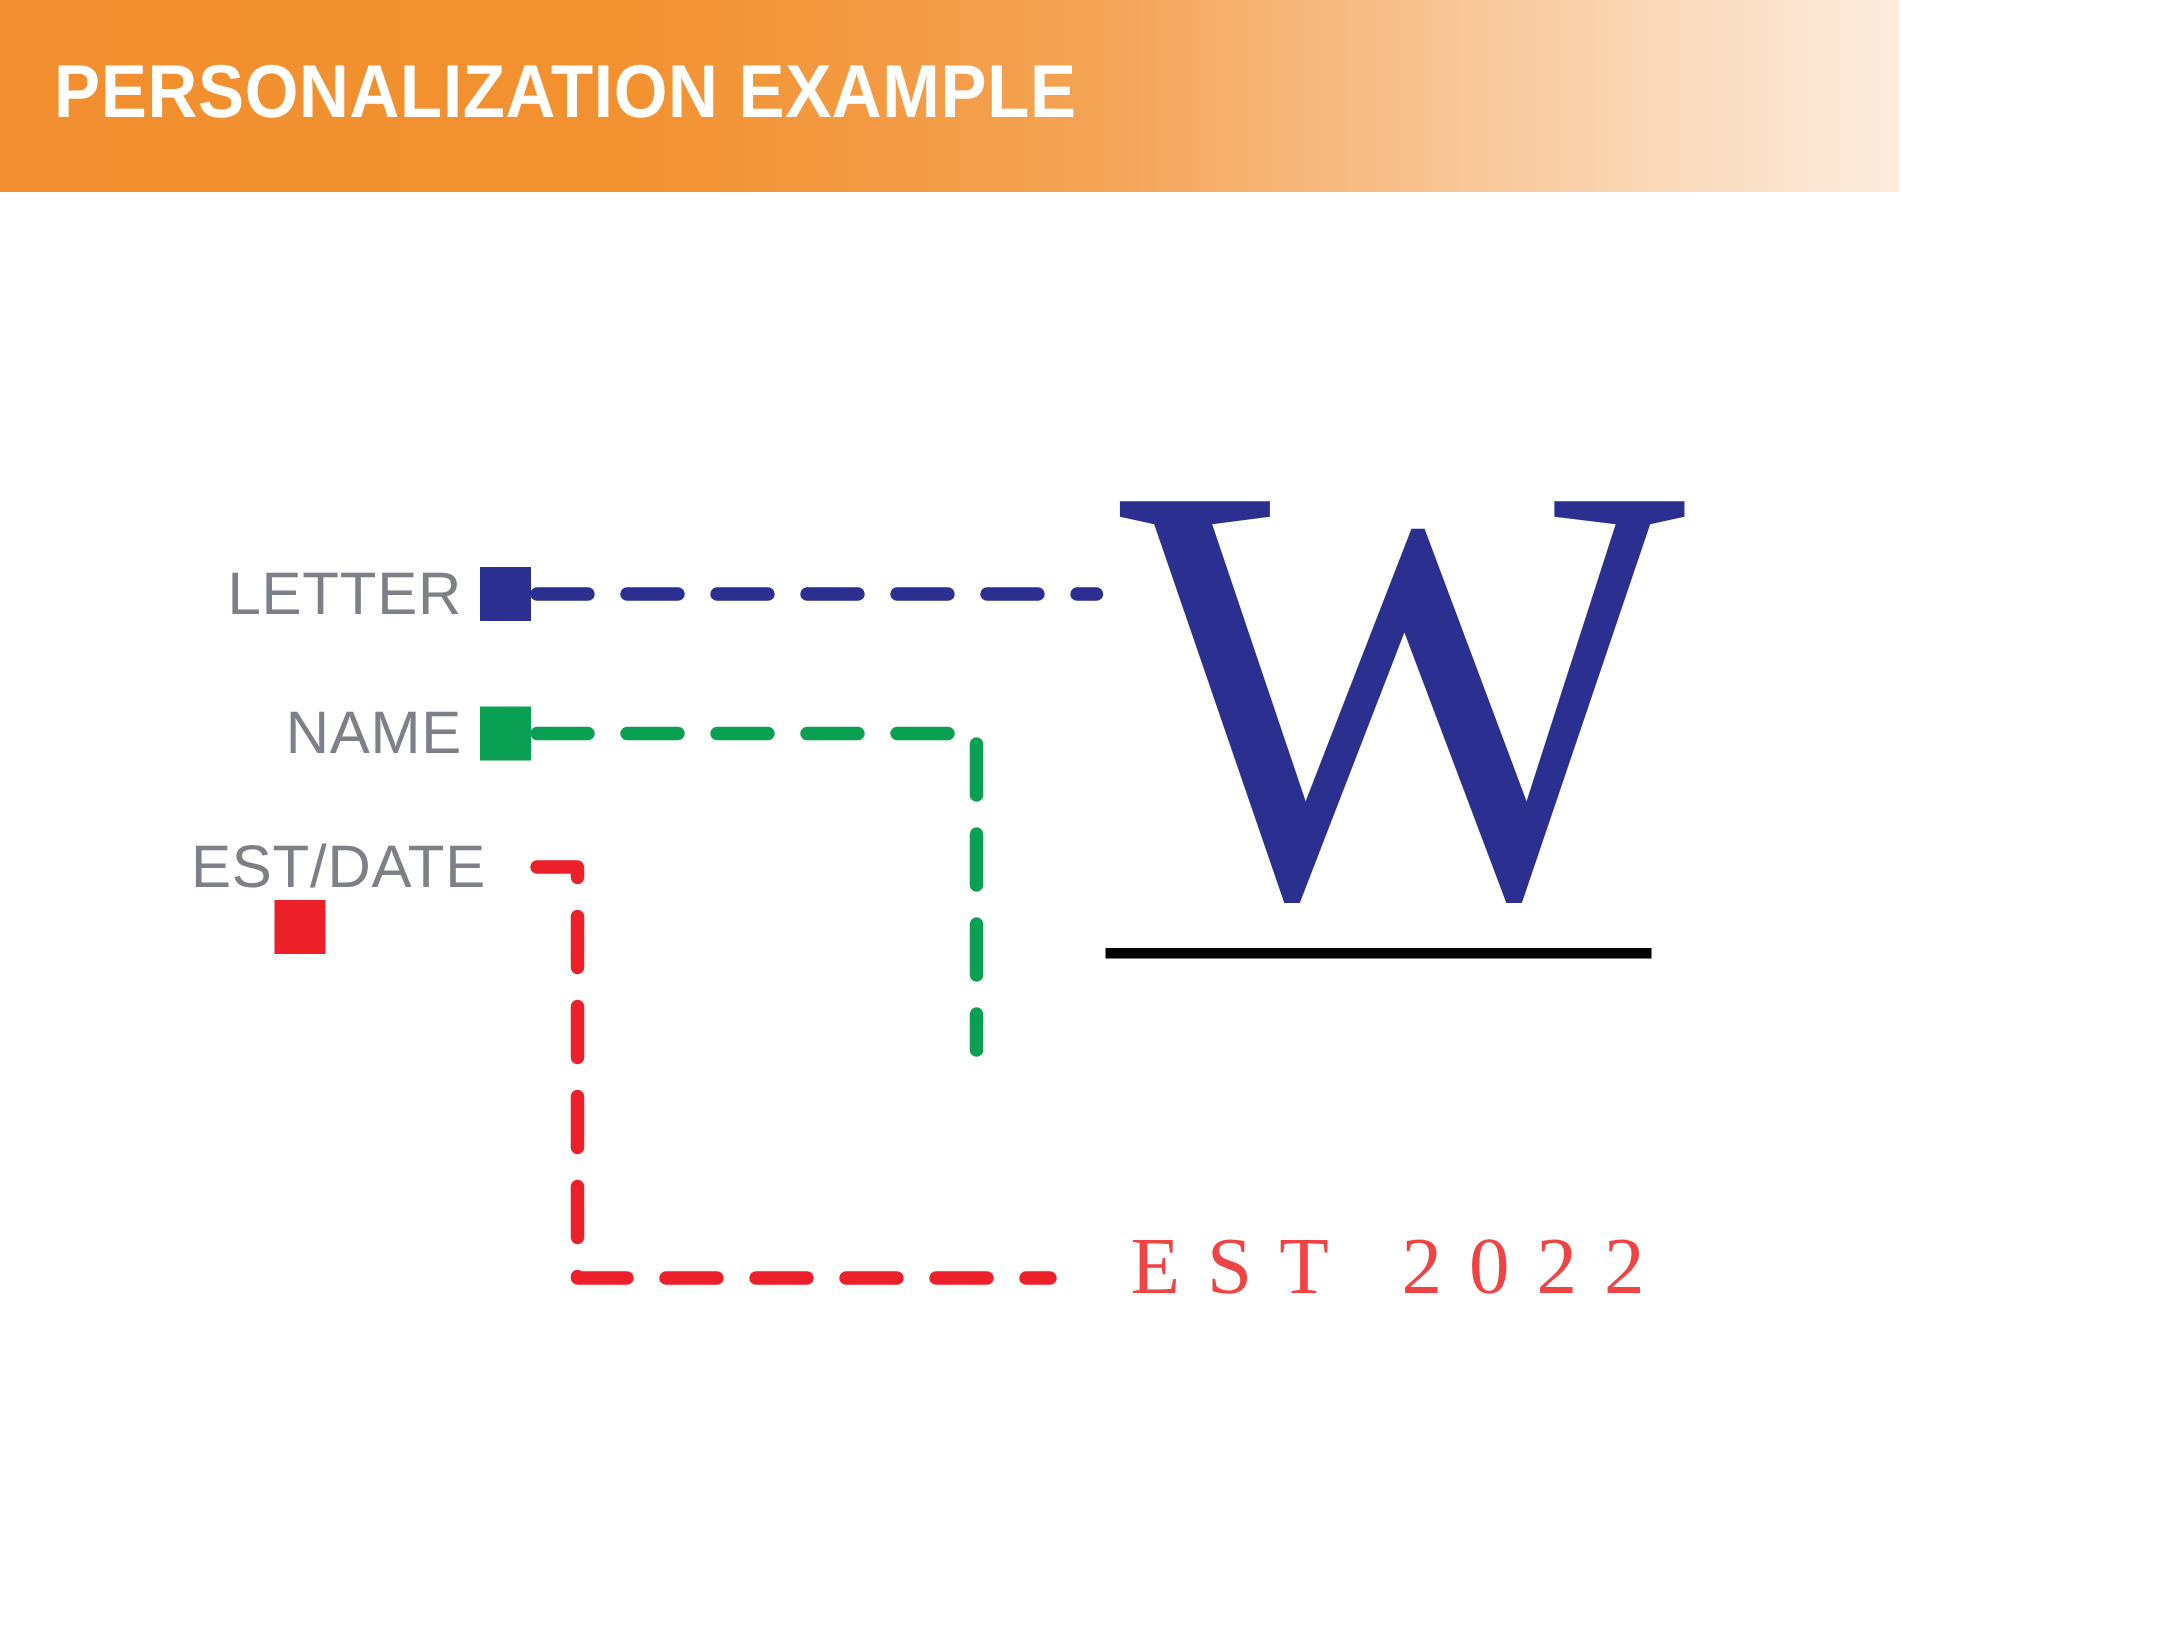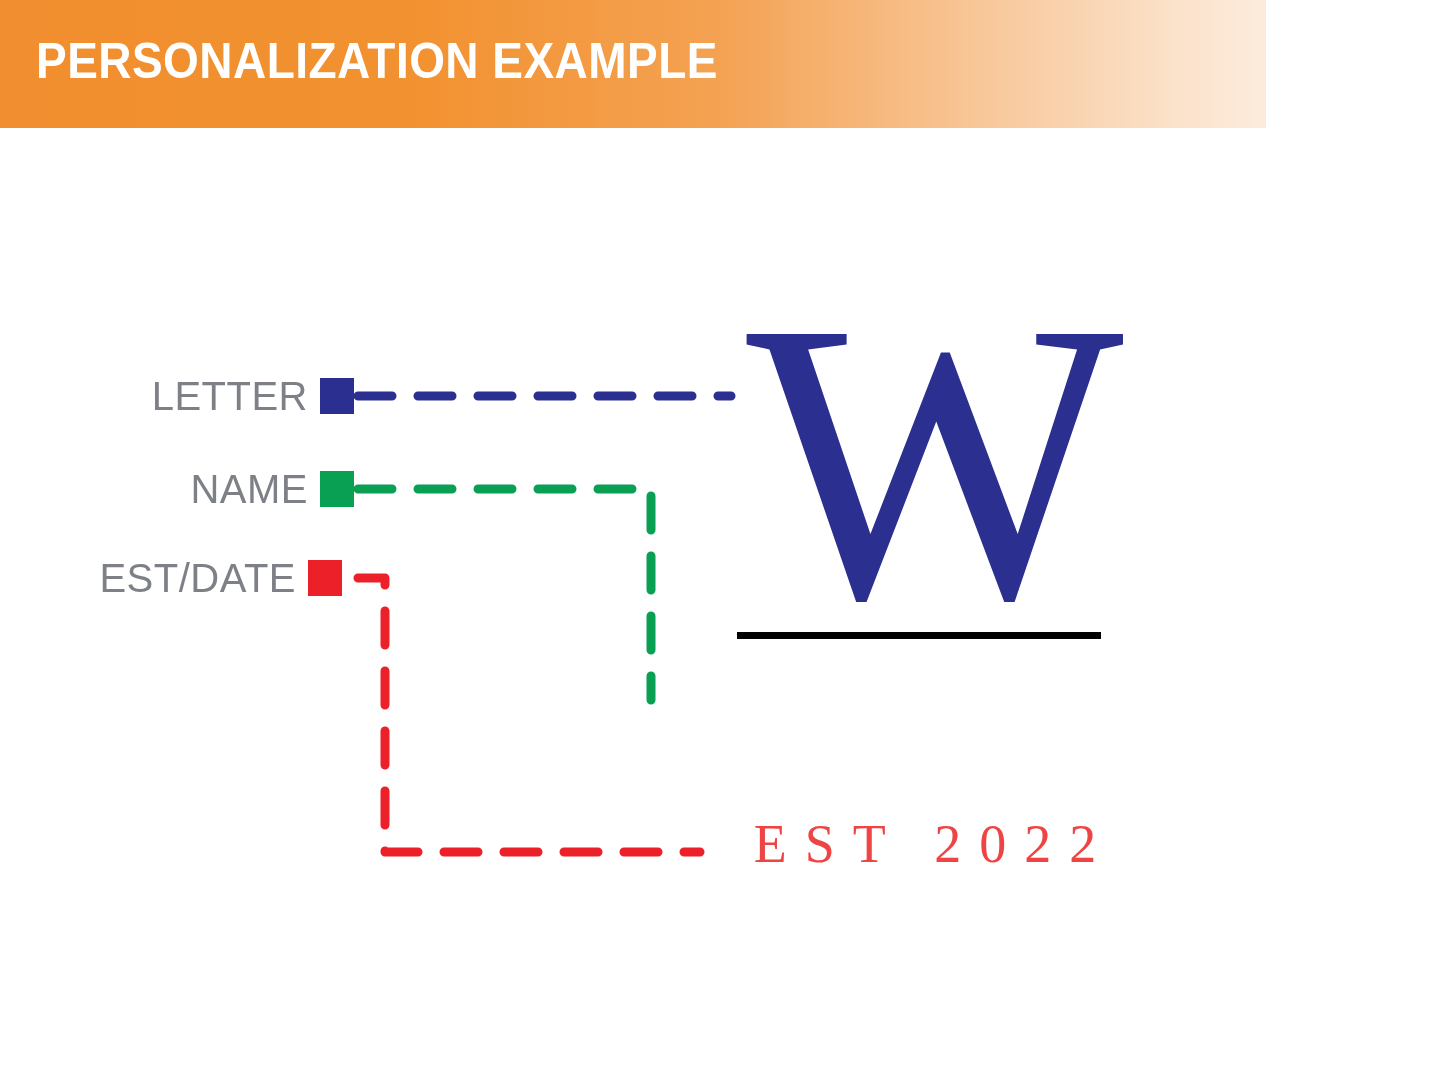--- a/index.html
+++ b/index.html
@@ -104,21 +104,21 @@
     line-height: 44px;
   }
   .legend-swatch {
     width: 34px;
     height: 36px;
     margin-left: 12px;
     flex: 0 0 auto;
   }
   #row-letter   { left: 48px; top: 374px; }
   #row-name     { left: 48px; top: 467px; }
-  #row-est      { left: 36px; top: 556px; }
+  #row-est      { left: 64px; top: 556px; flex-direction: column; }
 
   
   #connectors {
     position: absolute;
     left: 0;
     top: 0;
     width: 1445px;
     height: 1084px;
     pointer-events: none;
   }

